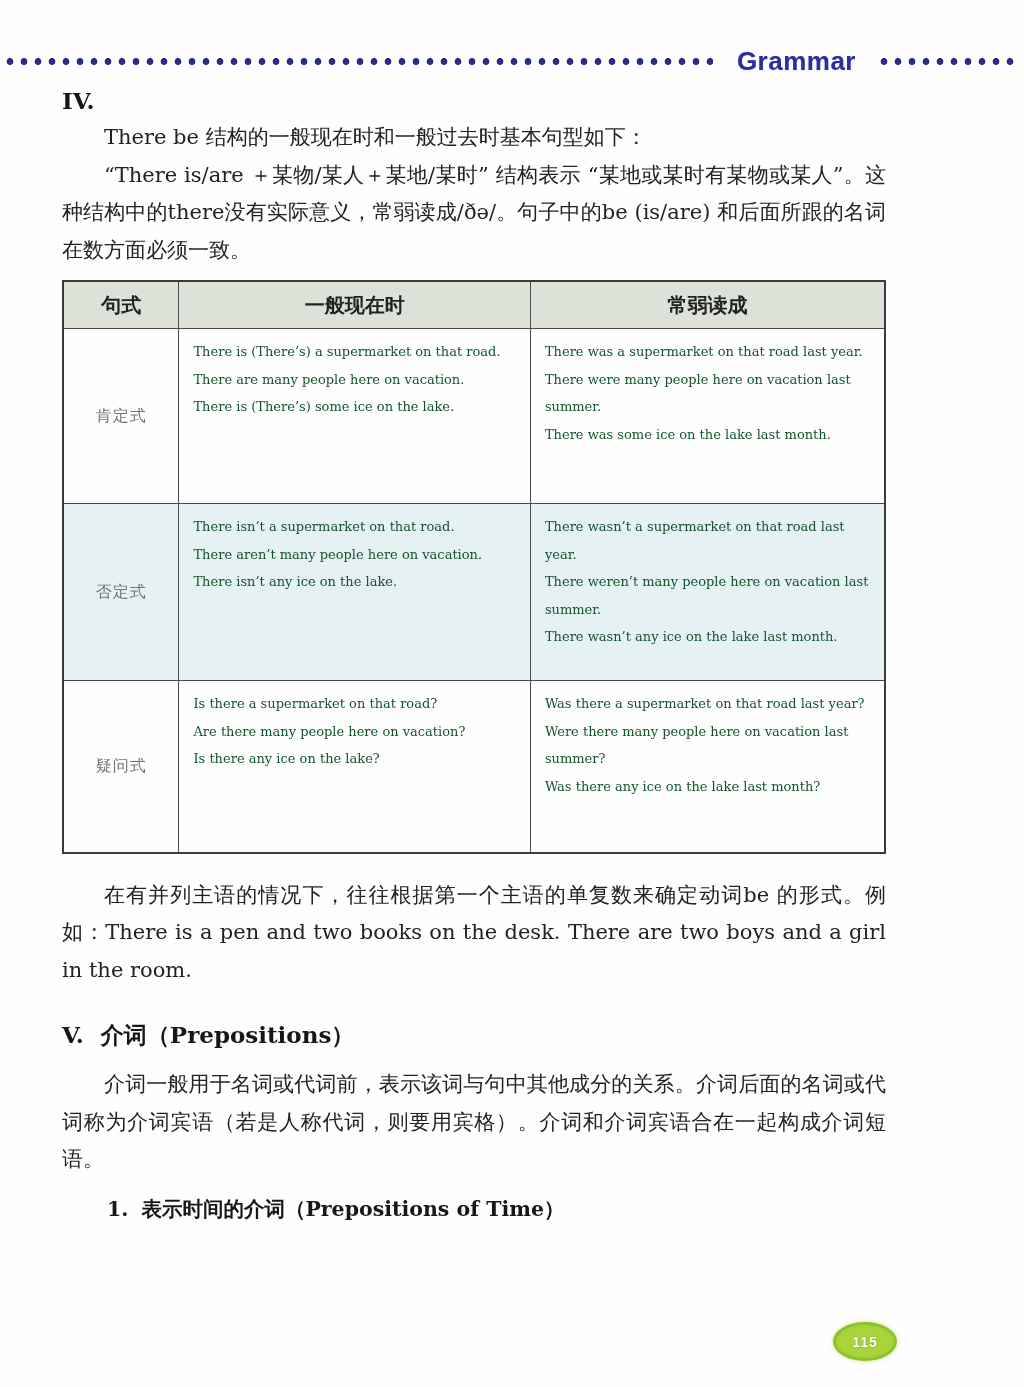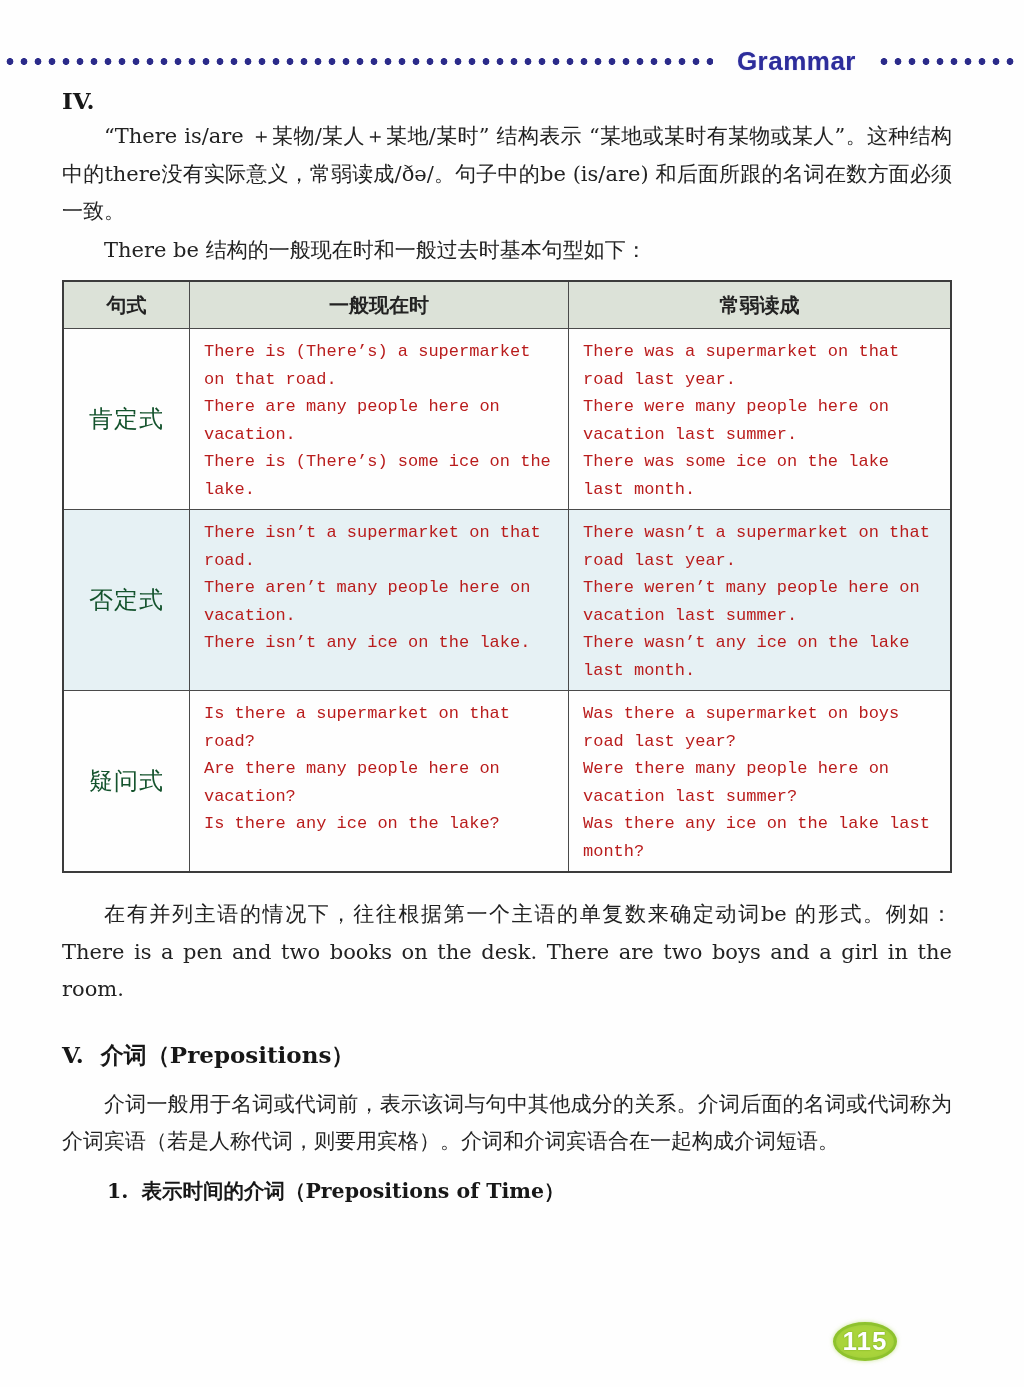--- a/index.html
+++ b/index.html
@@ -25,21 +25,21 @@
   }
   .dots.left{flex:1;}
   .dots.right{flex:0 0 138px;}
   .grammar-label{
     font-family:"Liberation Sans",sans-serif;
     font-weight:bold;font-size:26px;color:#2d2d9b;
     letter-spacing:.5px;line-height:22px;
     text-shadow:0 0 1px rgba(90,90,200,.45);
   }
   
-  .content{position:absolute;left:62px;top:84px;width:890px;}
+  .content{position:absolute;left:62px;top:84px;width:824px;}
   .heading{
     display:flex;gap:17px;align-items:baseline;
     font-weight:bold;font-size:23px;line-height:34px;margin:0;
     color:#171717;
   }
   .para{
     margin:0;font-size:21px;line-height:37.5px;
     text-align:justify;text-indent:2em;color:#222;
   }
   .para.tight{margin-top:1px;}
@@ -54,26 +54,26 @@
   }
   .grammar-table thead th{
     height:44px;background:#dce2d8;
     font-size:20px;font-weight:bold;text-align:center;color:#222;
   }
   .grammar-table .col1{width:125px;}
   .grammar-table .col2{width:381px;}
   .grammar-table .col3{width:384px;}
   .grammar-table td.type-cell{
     text-align:center;vertical-align:middle;
-    font-size:24px;color:#14532d;letter-spacing:1px;
+    font-size:16px;color:#737373;letter-spacing:1px;
   }
   .grammar-table td.sent-cell{
     vertical-align:top;padding:9px 12px 6px 14px;
   }
-  .sent{font-size:17px;line-height:27.5px;color:#b91c1c;font-family:Liberation Mono, monospace;}
+  .sent{font-size:13px;line-height:27.5px;color:#14532d;}
   tr.row-affirm{height:175px;}
   tr.row-neg{height:177px;background:#e6f1f4;}
   tr.row-quest{height:172px;}
   
   .after-table{margin-top:23px;}
   .heading.v{margin-top:29px;}
   .s5-para{margin-top:14px;}
   .subheading{
     display:flex;gap:13px;align-items:baseline;
     margin:13px 0 0 45px;
@@ -82,21 +82,21 @@
   .sub-para{margin-top:6px;text-indent:.8em;}
   
   .page-badge{
     position:absolute;left:833px;top:1322px;
     width:58px;height:33px;border-radius:50%;
     background:#a9d43b;
     border:3px solid #8ec22d;
     box-shadow:0 0 3px rgba(150,200,60,.8) inset,0 0 4px rgba(170,212,80,.6);
     display:flex;align-items:center;justify-content:center;
     font-family:"Liberation Sans",sans-serif;
-    font-weight:bold;font-size:26px;color:#ffffff;
+    font-weight:bold;font-size:14px;color:#ffffff;
     text-shadow:0 0 2px #7bb022, 0 0 1px #7bb022;
     letter-spacing:1px;
   }
 </style>
 </head>
 <body>
 
 <div class="page">
 
   <div class="dots-row">
@@ -104,22 +104,22 @@
     <span class="grammar-label">Grammar</span>
     <div class="dots right"></div>
   </div>
 
   <div class="content">
 
     <h2 class="heading">
       <span>IV.</span>
     </h2>
 
+    <p class="para tight">There be 结构的一般现在时和一般过去时基本句型如下：</p>
     <p class="para">“There is/are ＋某物/某人＋某地/某时” 结构表示 “某地或某时有某物或某人”。这种结构中的there没有实际意义，常弱读成/ðə/。句子中的be (is/are) 和后面所跟的名词在数方面必须一致。</p>
-    <p class="para tight">There be 结构的一般现在时和一般过去时基本句型如下：</p>
 
     <table class="grammar-table">
       <thead>
         <tr>
           <th class="col1">句式</th>
           <th class="col2">一般现在时</th>
           <th class="col3">常弱读成</th>
         </tr>
       </thead>
       <tbody>
@@ -150,21 +150,21 @@
           </td>
         </tr>
         <tr class="row-quest">
           <td class="type-cell">疑问式</td>
           <td class="sent-cell">
             <div class="sent">Is there a supermarket on that road?</div>
             <div class="sent">Are there many people here on vacation?</div>
             <div class="sent">Is there any ice on the lake?</div>
           </td>
           <td class="sent-cell">
-            <div class="sent">Was there a supermarket on boys road last year?</div>
+            <div class="sent">Was there a supermarket on that road last year?</div>
             <div class="sent">Were there many people here on vacation last summer?</div>
             <div class="sent">Was there any ice on the lake last month?</div>
           </td>
         </tr>
       </tbody>
     </table>
 
     <p class="para after-table">在有并列主语的情况下，往往根据第一个主语的单复数来确定动词be 的形式。例如：There is a pen and two books on the desk. There are two boys and a girl in the room.</p>
 
     <h2 class="heading v">

